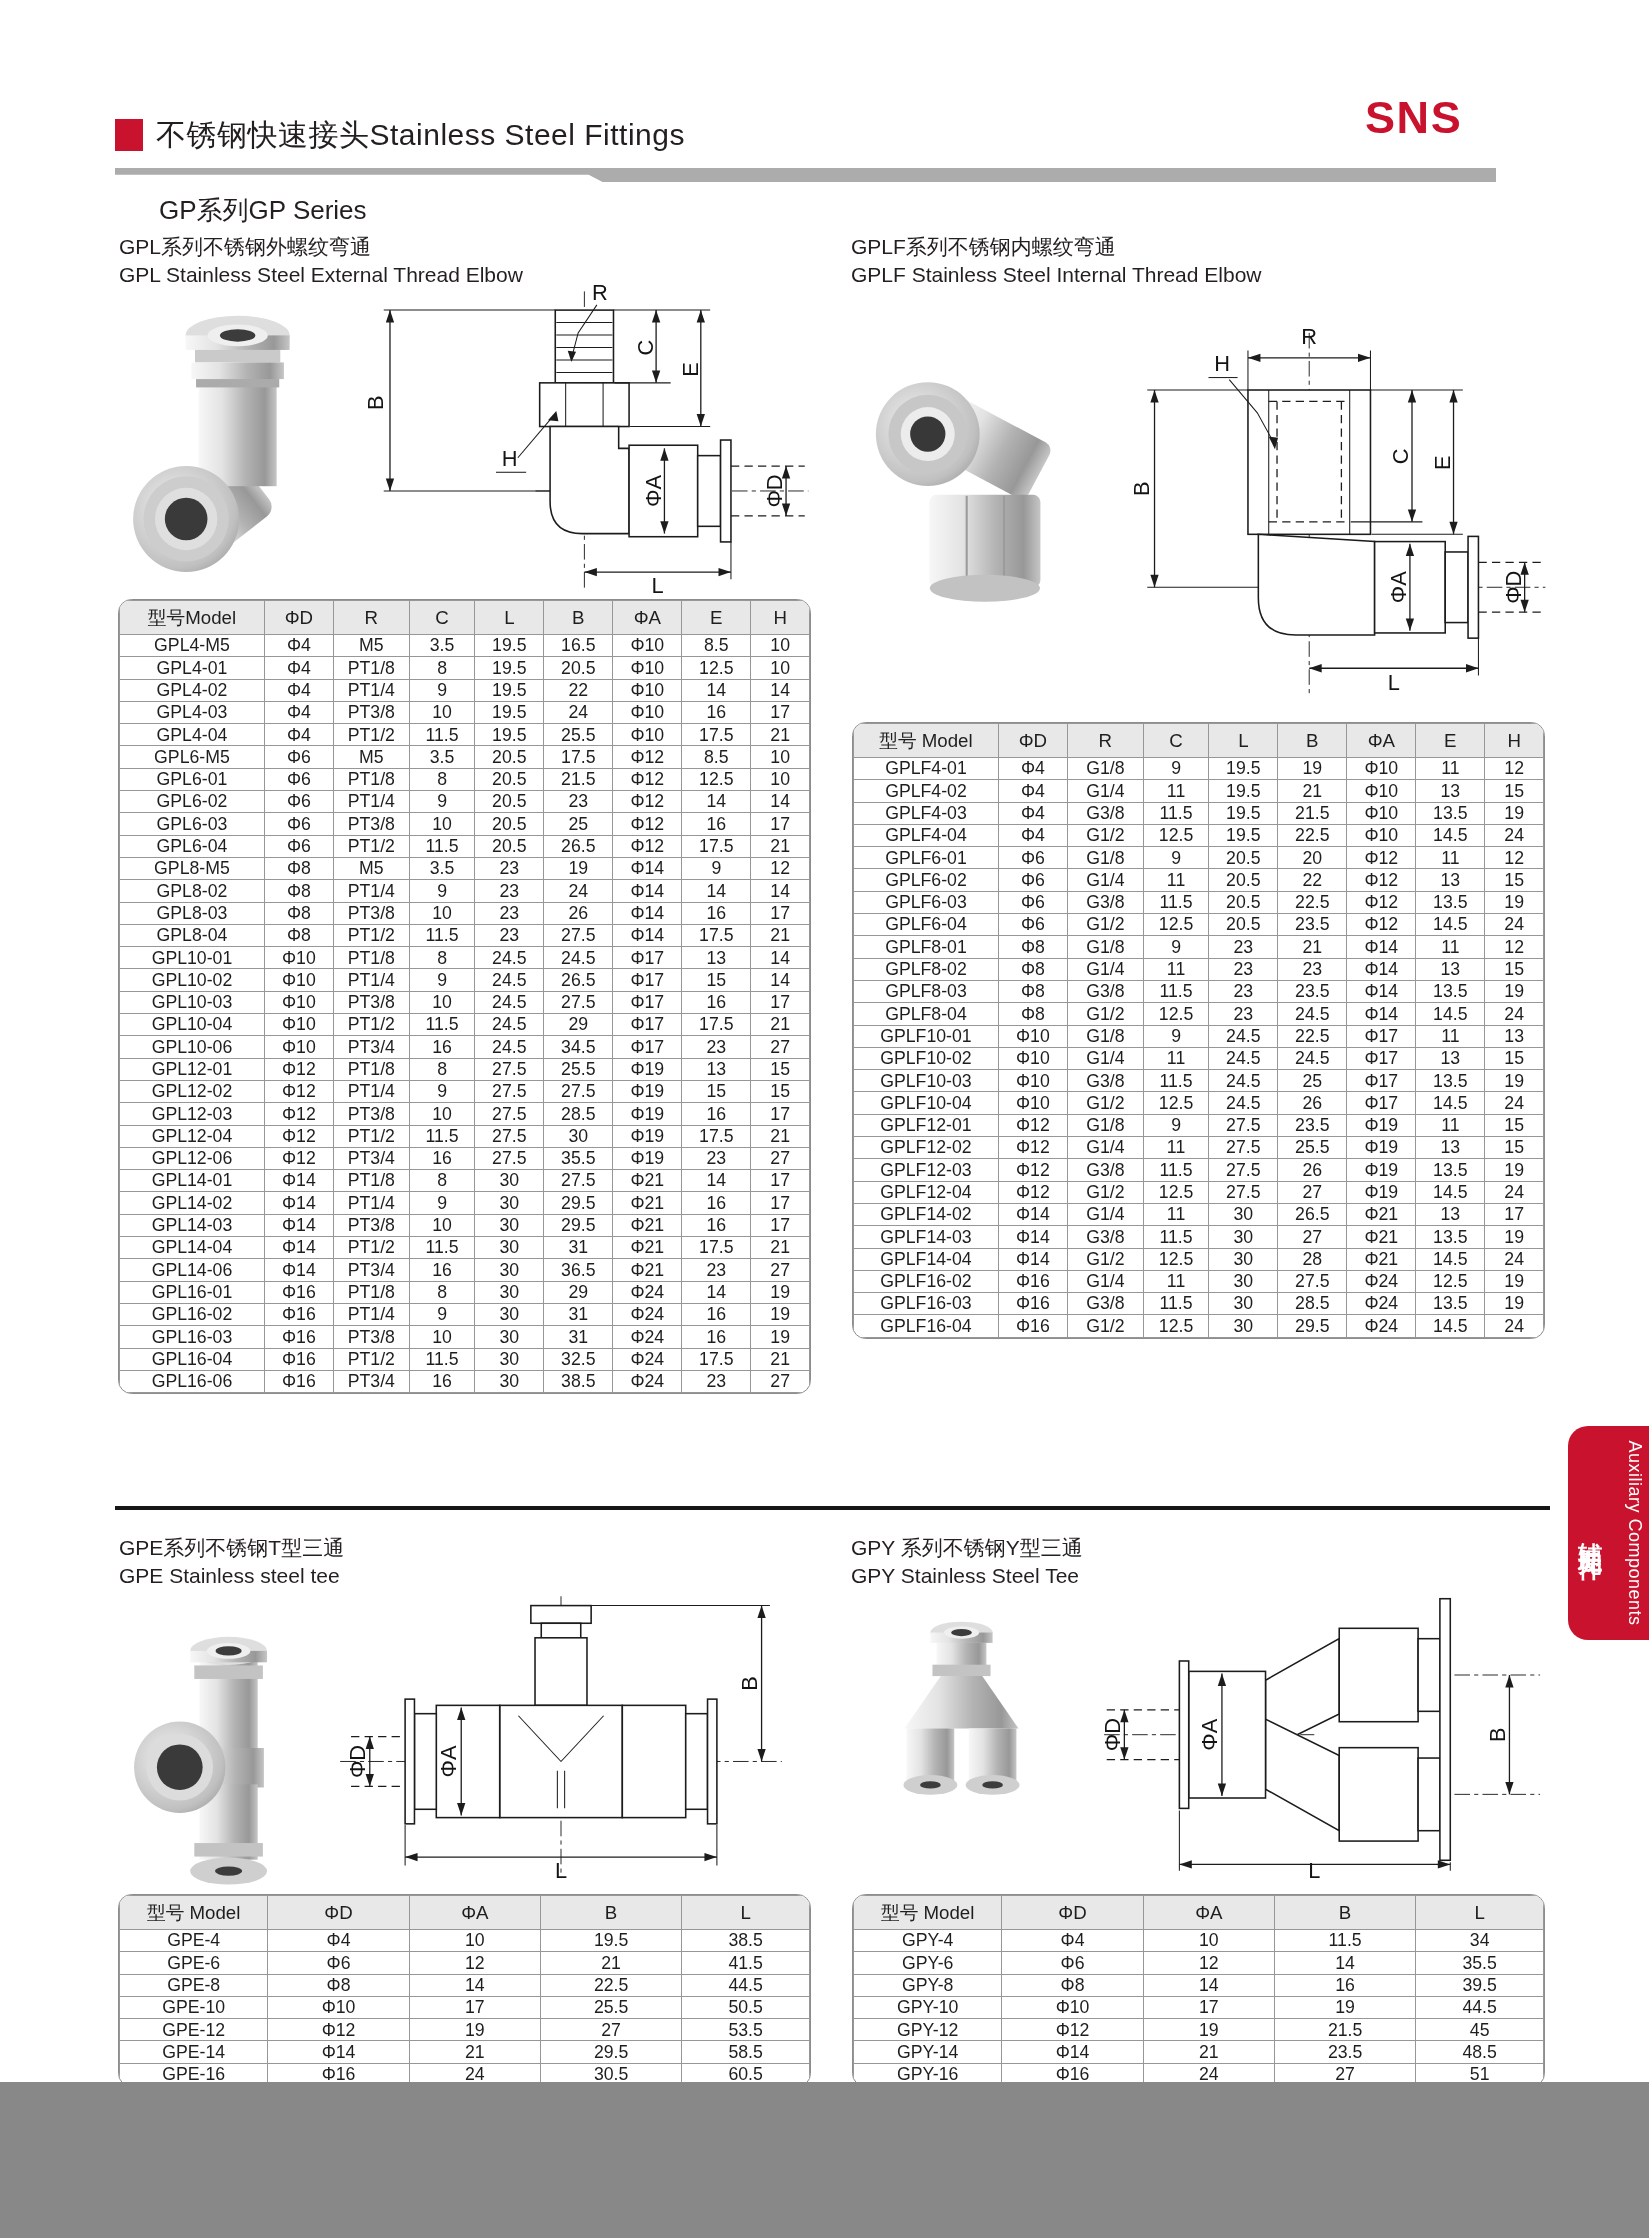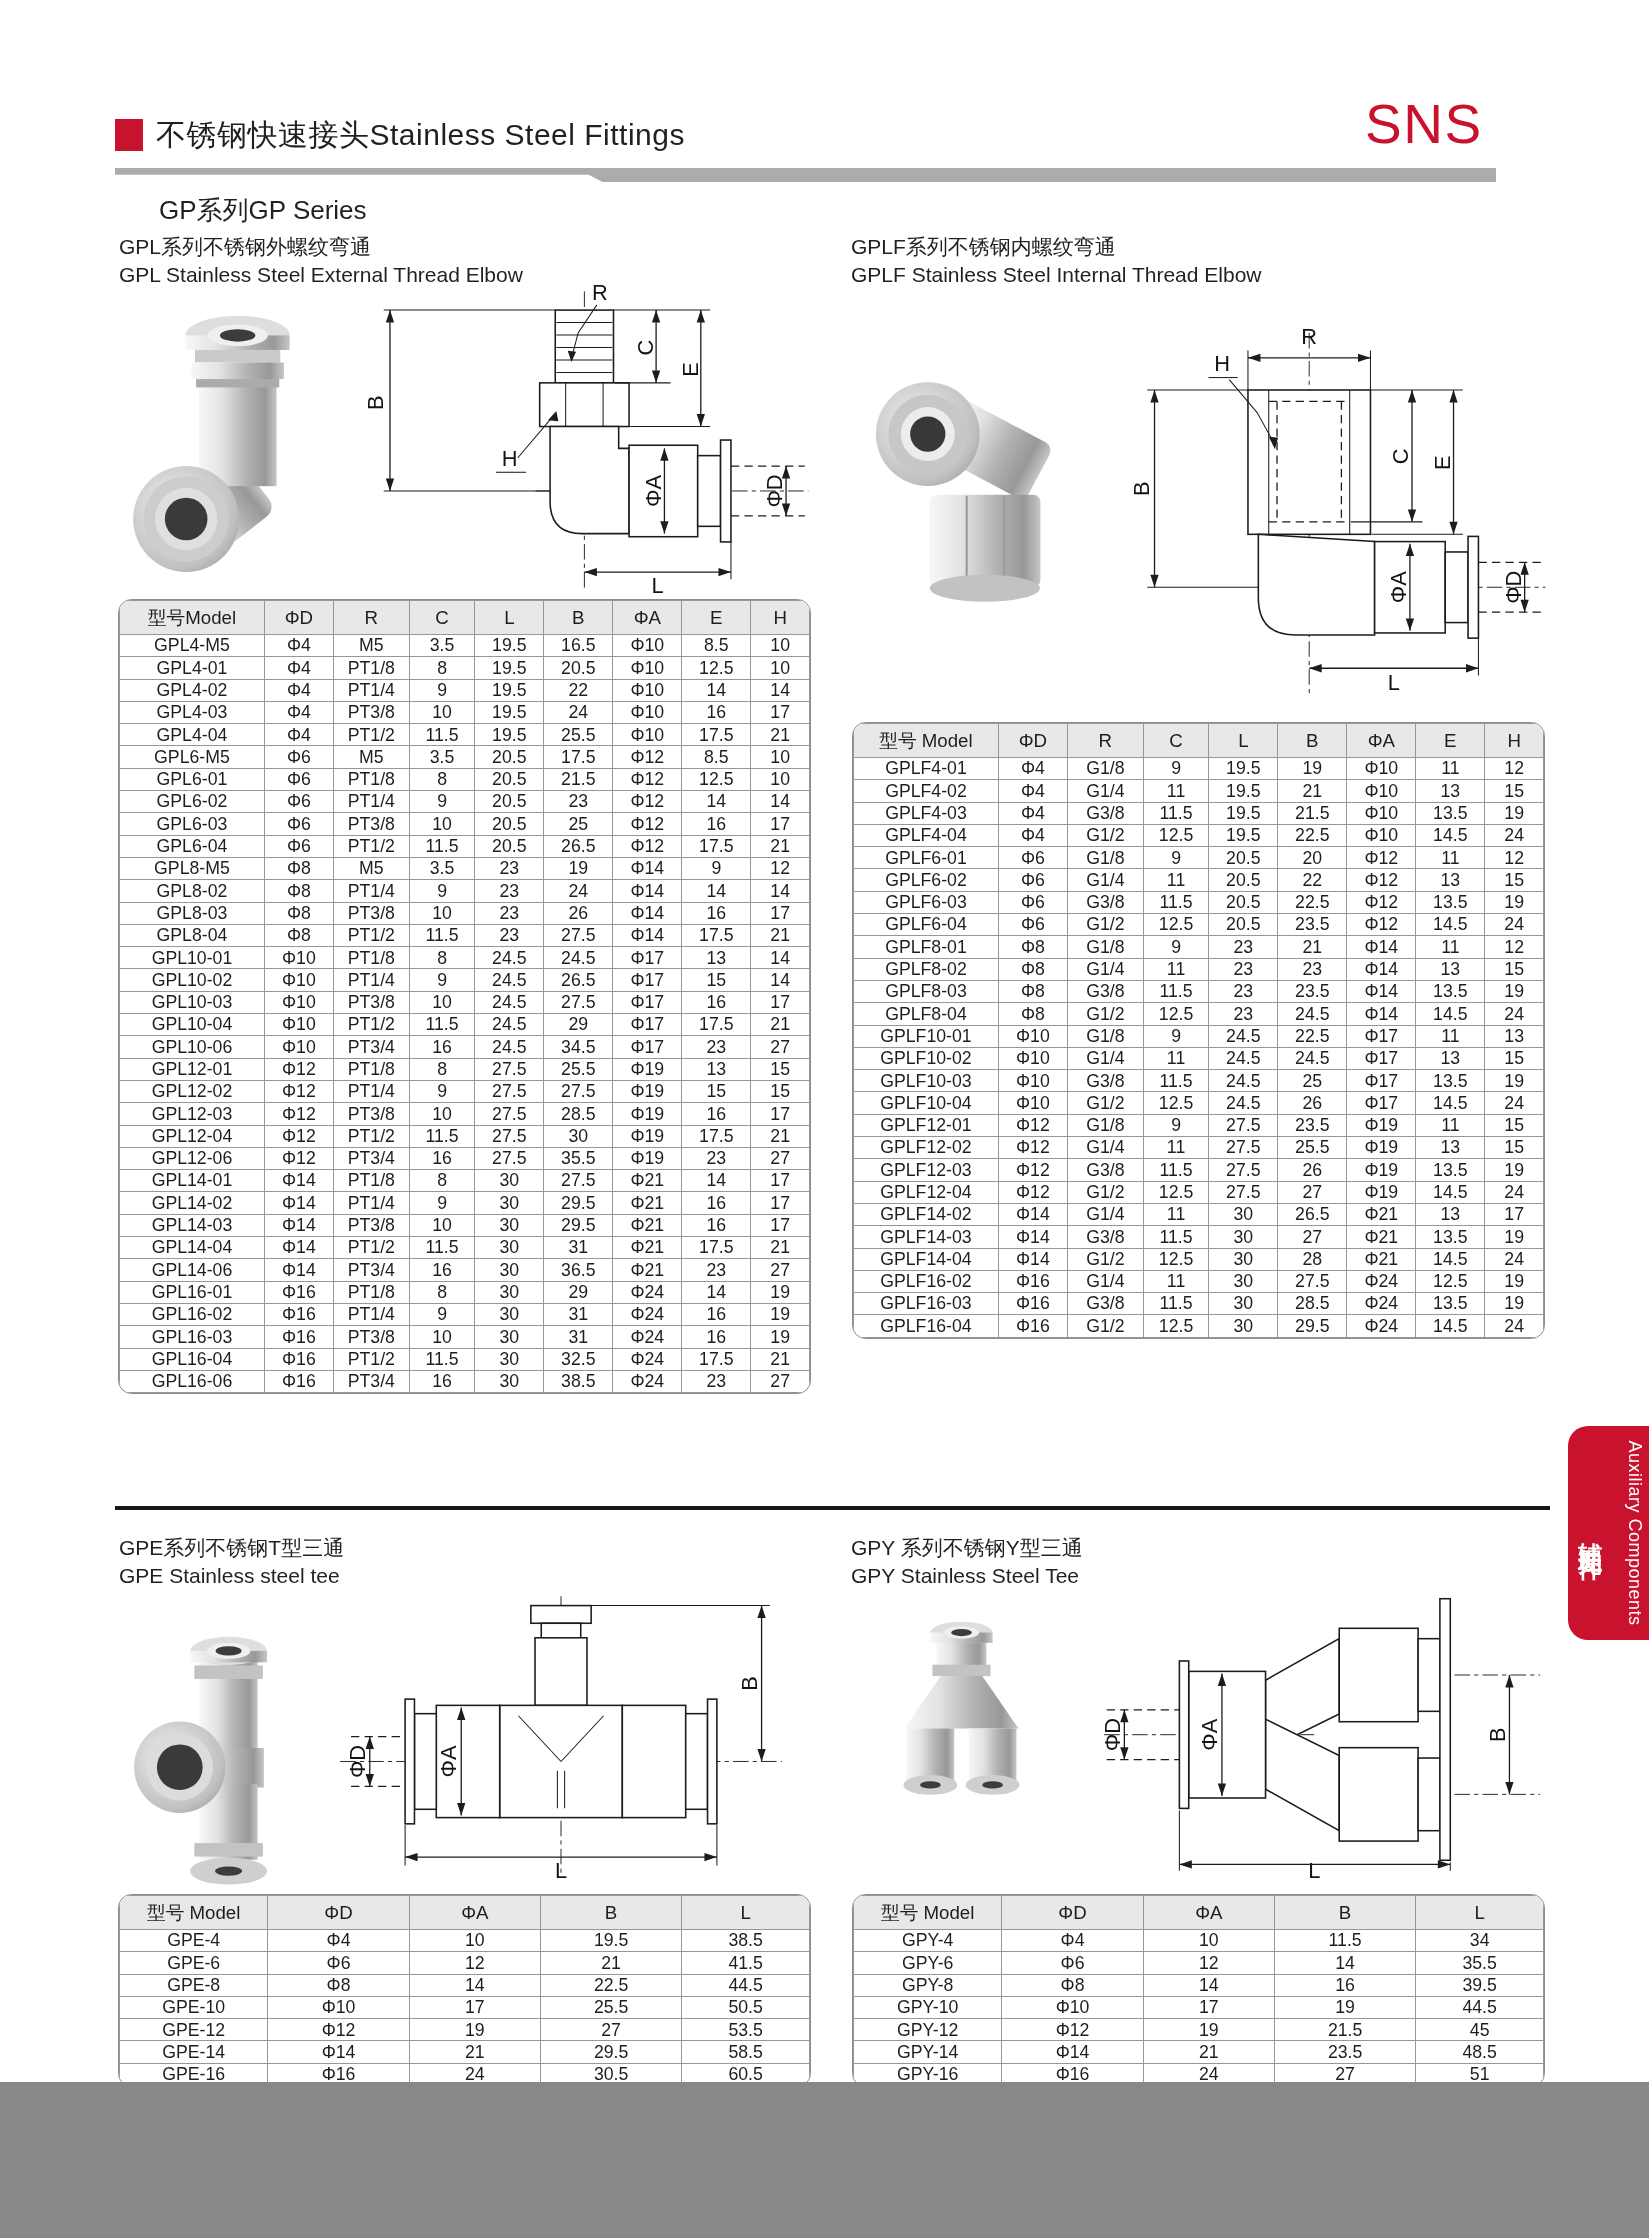--- a/index.html
+++ b/index.html
@@ -6,21 +6,21 @@
   *{box-sizing:border-box;}
   .page{position:relative;width:1650px;height:2082px;background:#fff;overflow:hidden;
         font-family:"Liberation Sans",sans-serif;color:#231f20;}
 
   
   .bullet{position:absolute;left:115px;top:119px;width:27.5px;height:32px;background:var(--accent);}
   .page-title{position:absolute;left:156px;top:115px;font-size:30px;font-weight:500;letter-spacing:0.5px;white-space:nowrap;}
   .gray-bar{position:absolute;left:115px;top:168px;width:1381px;height:14px;background:var(--graybar);
             clip-path:polygon(0 0,100% 0,100% 100%,35.3% 100%,34.3% 48%,0 48%);}
   .series-title{position:absolute;left:159px;top:193px;font-size:26px;font-weight:500;white-space:nowrap;}
-  .sns-logo{position:absolute;left:1365px;top:92px;font-size:55px;font-weight:400;letter-spacing:1.6px;color:var(--accent);}
+  .sns-logo{position:absolute;left:1365px;top:92px;font-size:45px;font-weight:700;letter-spacing:1.6px;color:var(--accent);}
 
   
   .sec-title{position:absolute;font-size:21px;font-weight:500;line-height:28px;white-space:nowrap;}
 
   
   .spec-wrap{position:absolute;border:1.6px solid #8d8d8d;border-radius:13.5px;overflow:hidden;background:#fff;}
   table.spec{border-collapse:collapse;width:100%;table-layout:fixed;}
   table.spec th{background:var(--theadbg);font-size:18.7px;font-weight:500;height:34px;margin-left:16px;}
   table.spec td{font-size:17.7px;height:22.3px;}
   table.spec th,table.spec td{border:1px solid #979797;text-align:center;vertical-align:middle;padding:0;color:#1e1e1e;line-height:1.05;}

